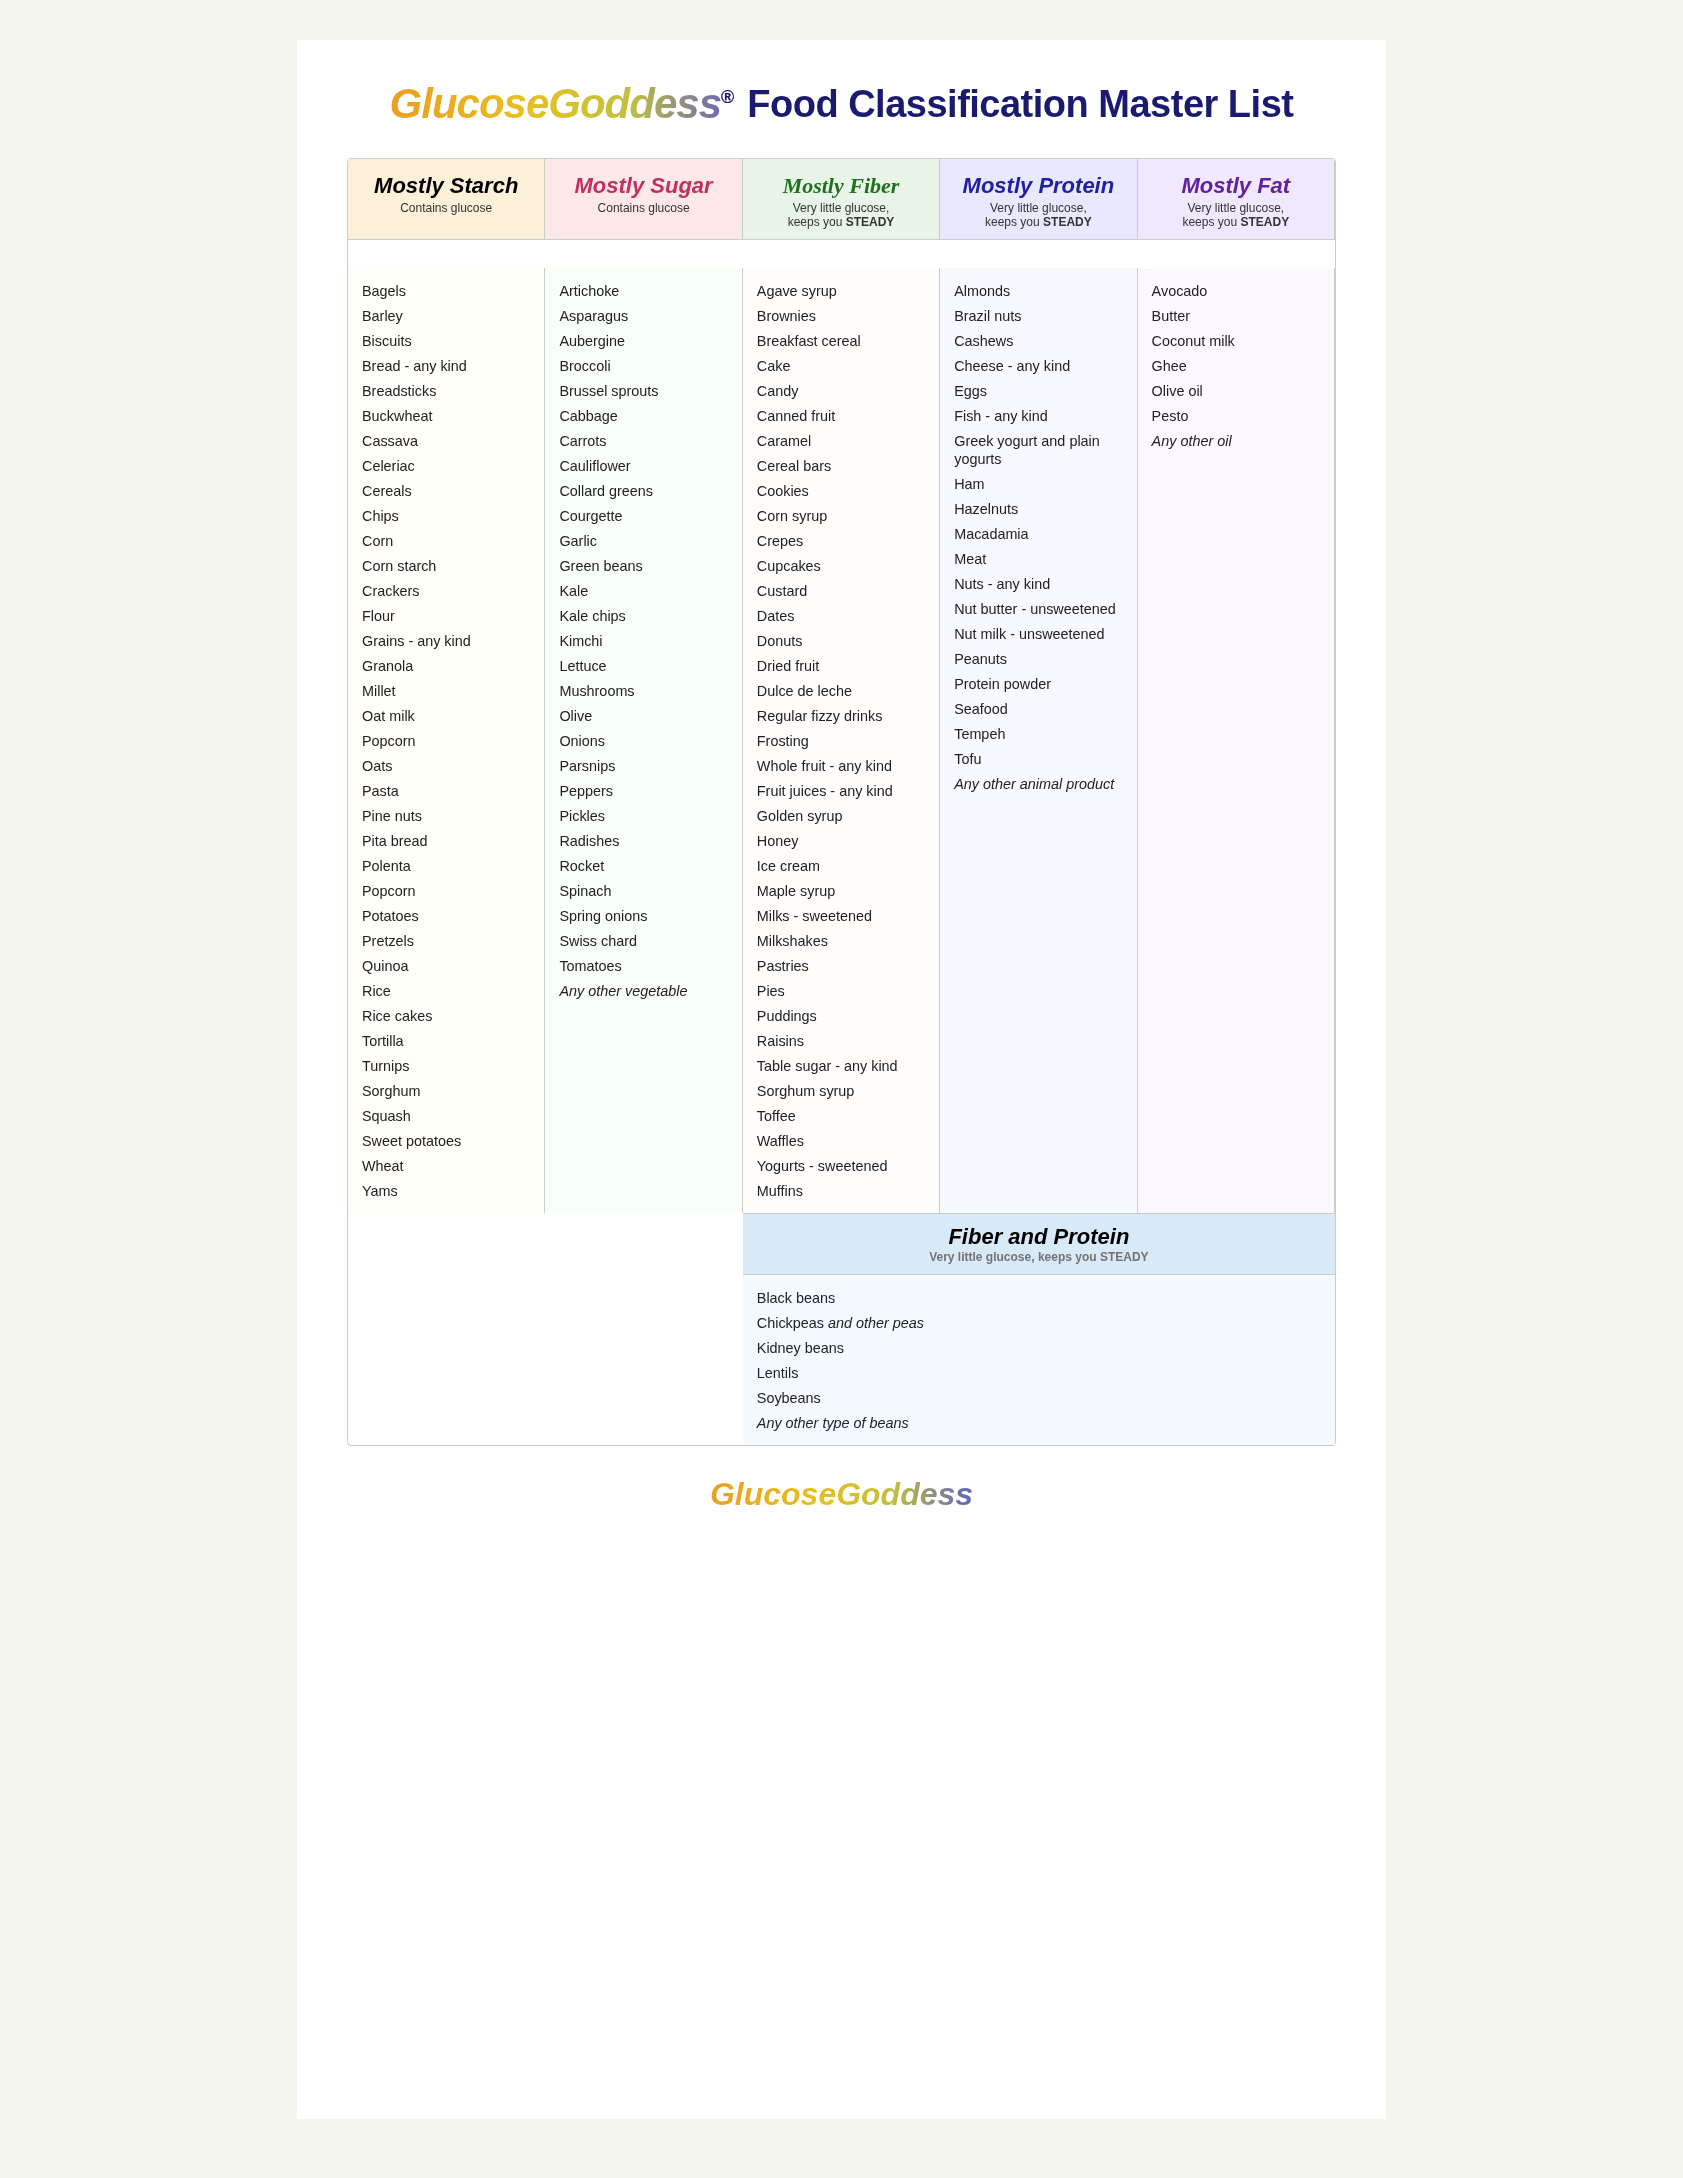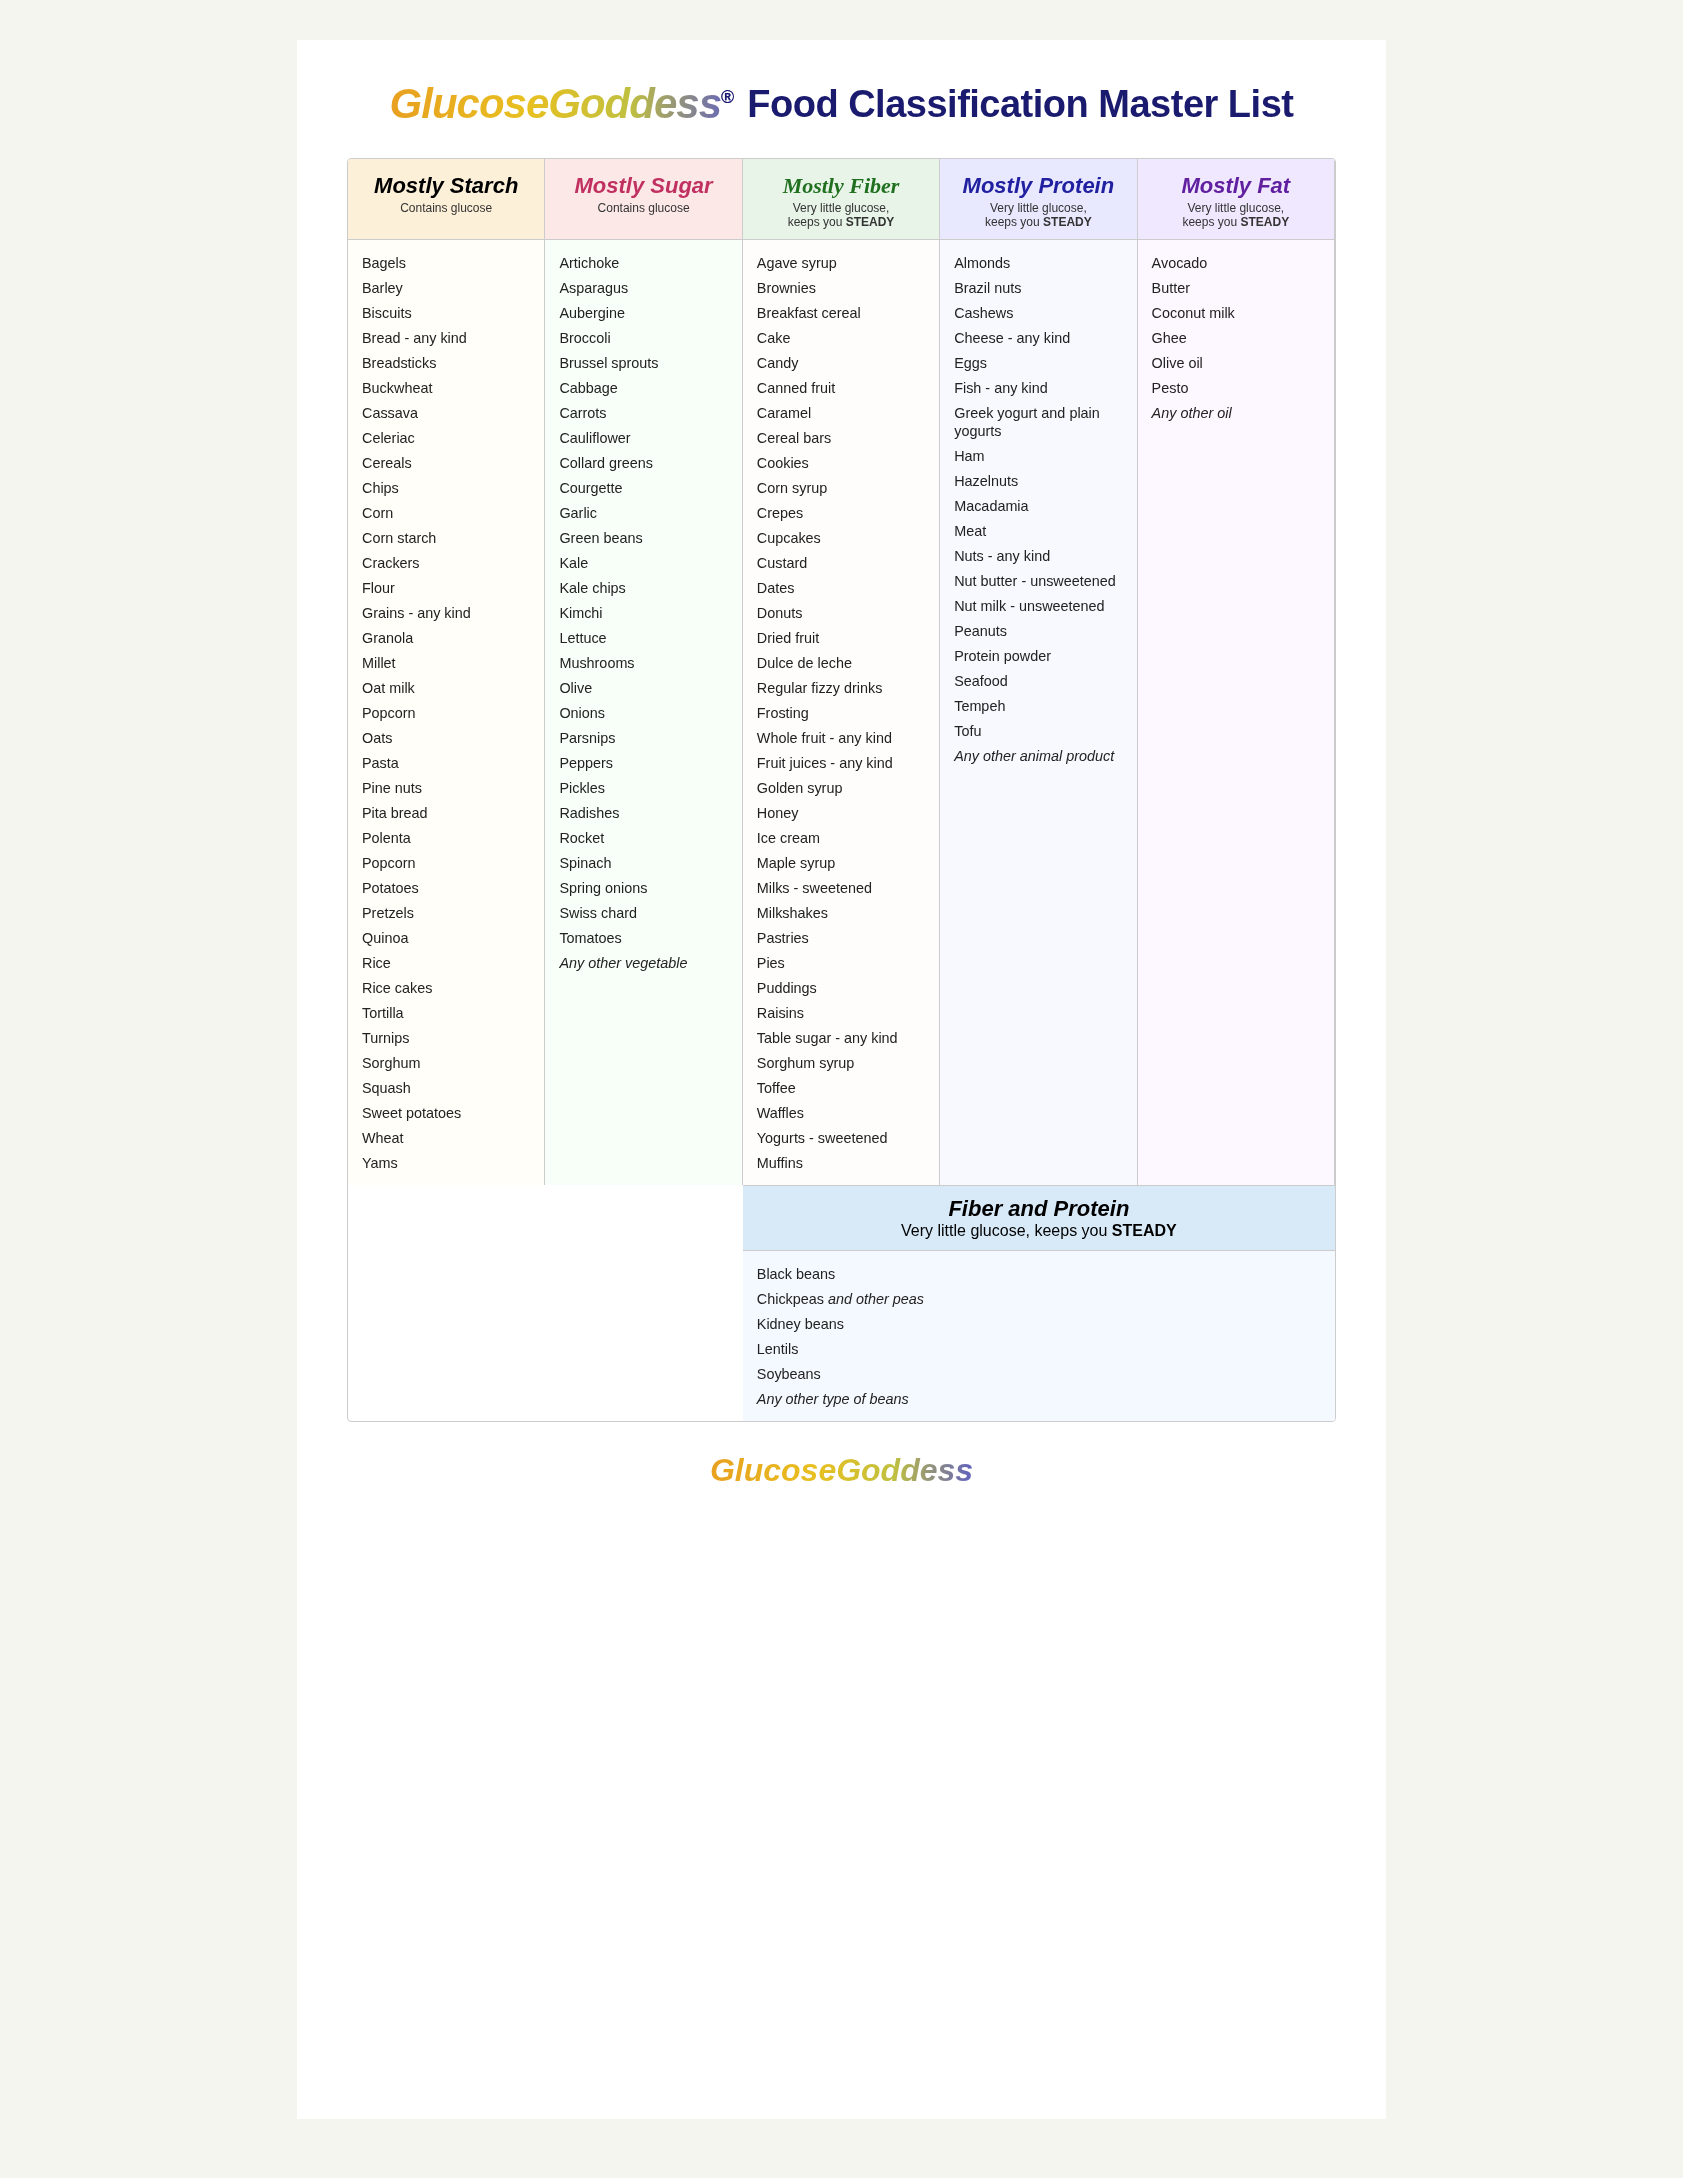--- a/index.html
+++ b/index.html
@@ -85,20 +85,21 @@
     .col-protein .col-title { color: #2020a0; }
     .col-fat { background: #f0e8ff; }
     .col-fat .col-title { color: #6020a0; }
 
     .col-body {
       padding: 10px 14px;
       border-right: 1px solid #ccc;
       vertical-align: top;
       font-size: 14.4px;
       line-height: 1.0;
+      margin-top: 28px;
     }
     .col-body:last-child { border-right: none; }
     .col-body-starch { background: #fffef8; }
     .col-body-sugar { background: #fffcfc; }
     .col-body-fiber { background: #f8fff8; }
     .col-body-protein { background: #f8f8ff; }
     .col-body-fat { background: #fdf8ff; }
 
     .food-item {
       padding: 3.5px 0;
@@ -118,22 +119,23 @@
       text-align: center;
       border-bottom: 1px solid #ccc;
     }
     .fiber-protein-header .fp-title {
       font-size: 22px;
       font-style: italic;
       font-weight: 900;
       color: #000000;
     }
     .fiber-protein-header .fp-subtitle {
-      font-size: 16px;
-      color: #000000;
+      font-size: 12px;
+      color: #737373;
+      font-weight: bold;
     }
     .fiber-protein-body {
       padding: 10px 14px;
       background: #f4f9ff;
     }
     .footer {
       text-align: center;
       margin-top: 30px;
     }
     .footer-brand {

